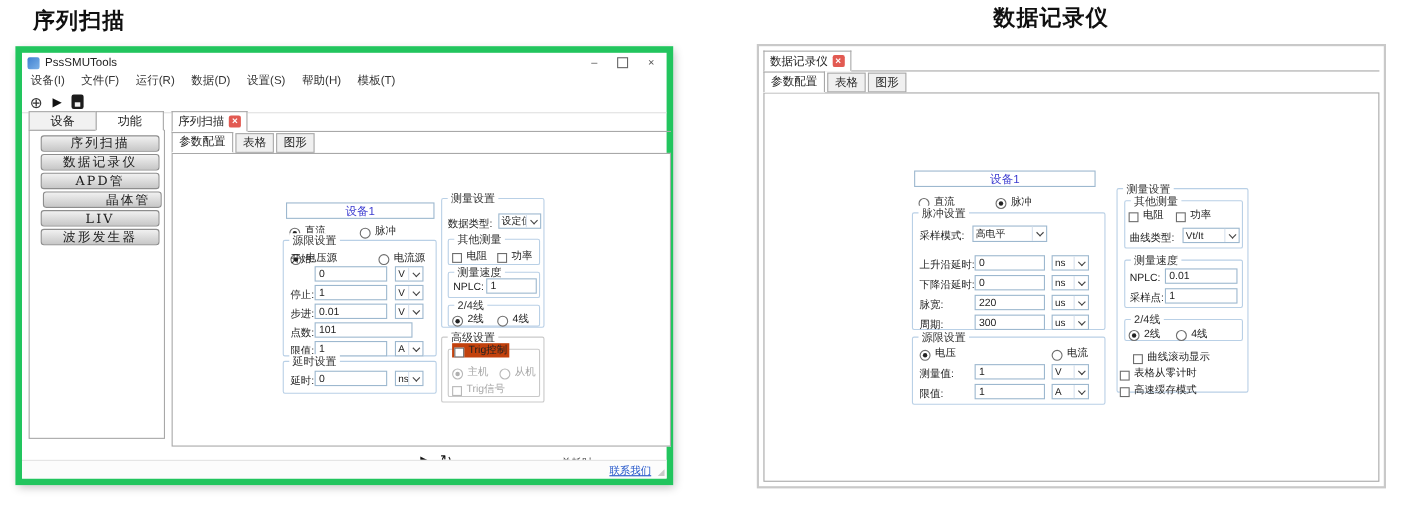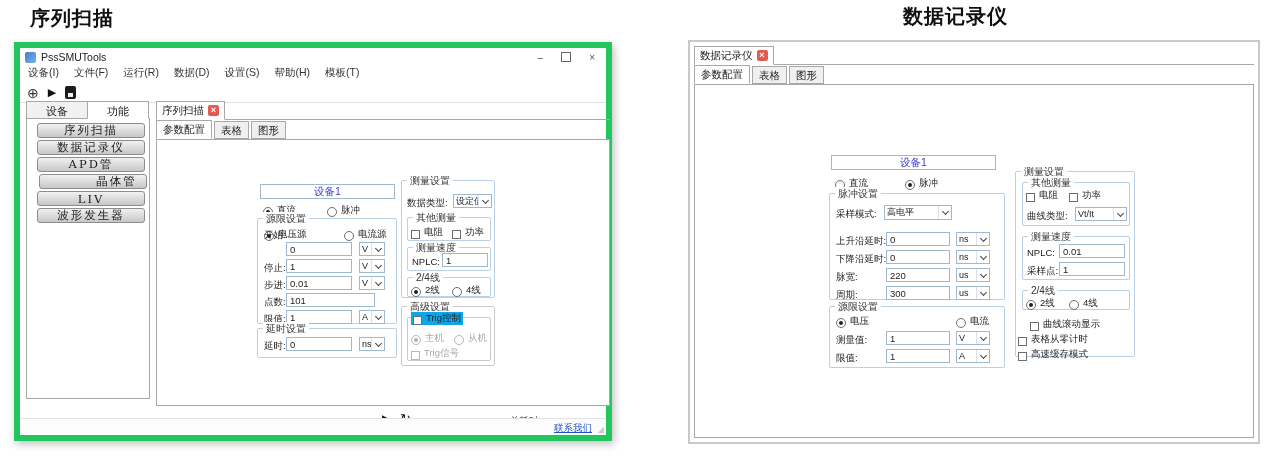--- a/index.html
+++ b/index.html
@@ -241,21 +241,21 @@
           <span class="ctl" style="left:44px;top:6px;">
               <span class="radio"></span>
               <span>4线</span>
             </span>
         </div>
       </div>
 
       <div class="grp gray" style="left:244px;top:166px;width:94px;height:60px;">
         <span class="gt">高级设置</span>
         <div class="grp gray" style="left:5px;top:10px;width:84px;height:44px;">
-          <span class="ctl" style="left:3px;top:-6px;background:#0ea5e9;padding:0 2px;">
+          <span class="ctl" style="left:3px;top:-6px;background:#c2410c;padding:0 2px;">
               <span class="cb"></span>
               <span>Trig控制</span>
             </span>
           <span class="ctl dis" style="left:3px;top:14px;">
               <span class="radio on dis"></span>
               <span>主机</span>
             </span>
           <span class="ctl dis" style="left:46px;top:14px;">
               <span class="radio dis"></span>
               <span>从机</span>

